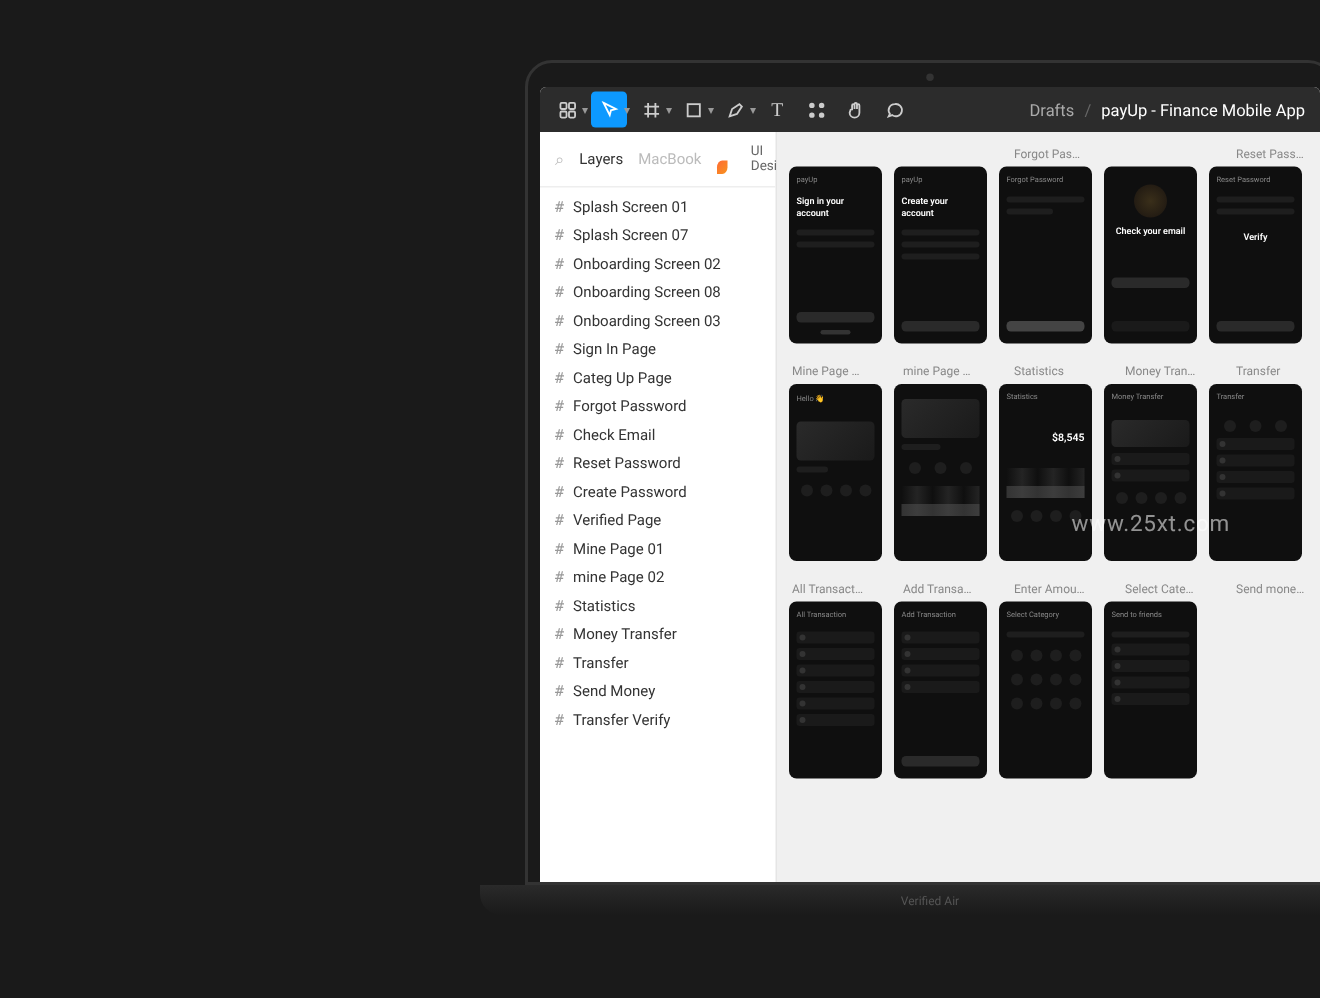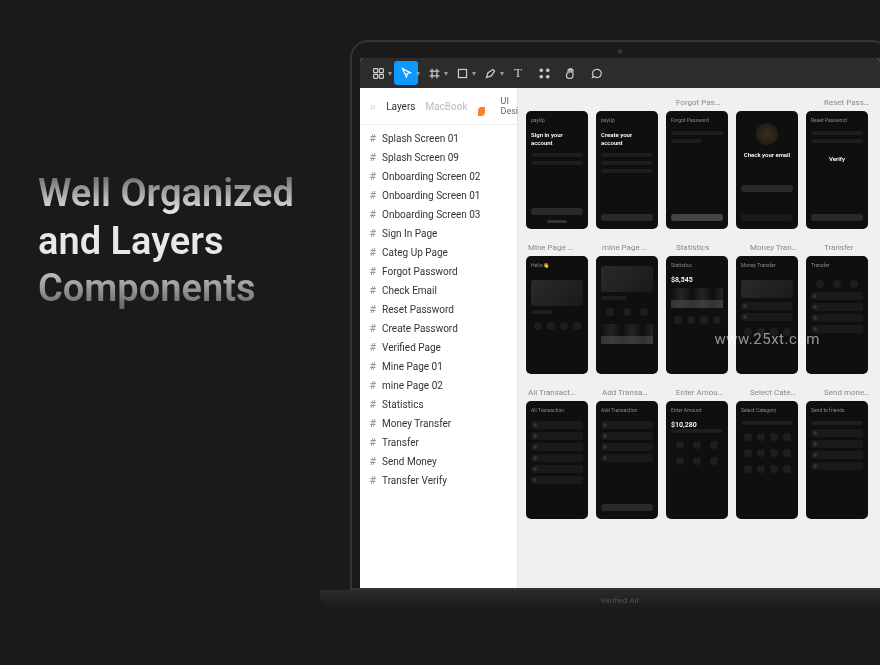--- a/index.html
+++ b/index.html
@@ -43,30 +43,29 @@
 .frame .btn.light{background:#444}
 .frame .pill{width:20px;height:3px;background:#333;border-radius:2px;margin:3px auto 0}
 .frame .circle{width:22px;height:22px;background:radial-gradient(circle,#3a2f1a,#1a1410);border-radius:50%;margin:6px auto}
 .frame .card{height:26px;background:linear-gradient(135deg,#2a2a2a,#1a1a1a);border-radius:3px;margin:4px 0}
 .frame .chart{height:20px;background:linear-gradient(180deg,transparent 60%,#333 60%);margin:4px 0;position:relative}
 .frame .chart::before{content:"";position:absolute;inset:0;background:linear-gradient(90deg,transparent 0%,#555 20%,transparent 40%,#555 60%,transparent 80%,#555 100%);opacity:.3}
 .frame .dotrow{display:flex;justify-content:space-around;margin:4px 0}
 .frame .dot{width:8px;height:8px;background:#1e1e1e;border-radius:50%}
 .frame .listitem{height:8px;background:#1a1a1a;border-radius:2px;margin-bottom:3px;display:flex;align-items:center;padding:0 2px;gap:2px}
 .frame .listitem::before{content:"";width:4px;height:4px;background:#333;border-radius:50%}
-.frame .amt{font-size:7px;color:#fff;text-align:left;margin:0 0;font-weight:600}
-.watermark{position:absolute;right:60px;top:330px;color:rgba(255,255,255,.55);font-size:15px;z-index:10;pointer-events:none;letter-spacing:.5px}
+.frame .amt{font-size:7px;color:#fff;text-align:right;margin:12px 0;font-weight:600}
+.watermark{position:absolute;right:60px;top:340px;color:rgba(255,255,255,.55);font-size:15px;z-index:10;pointer-events:none;letter-spacing:.5px}
 .base{height:20px;background:linear-gradient(180deg,#2a2a2a,#1a1a1a);border-radius:0 0 14px 14px;margin:0 -30px;position:relative;display:flex;align-items:center;justify-content:center}
 .base-txt{font-size:8px;color:#555}
 </style>
 </head>
 <body>
 
 <div class="promo-text">
-  <div class="headline">Well Organized and Layers Components</div>
 </div>
 
 <div class="watermark">www.25xt.com</div>
 
 <div class="laptop">
   <div class="bezel">
     <div class="camera"></div>
     <div class="screen">
 
       <div class="toolbar">
@@ -115,20 +114,25 @@
         <div class="tb">
             <svg viewBox="0 0 16 16">
               <path d="M5 8V4a1 1 0 012 0v3M7 7V3a1 1 0 012 0v4M9 7V4a1 1 0 012 0v4M11 8v2a4 4 0 01-8 0l1-3"></path>
             </svg>
           </div>
         <div class="tb">
             <svg viewBox="0 0 16 16">
               <path d="M8 3a5 5 0 00-4 8l-1 2 3-1a5 5 0 102-9z"></path>
             </svg>
           </div>
+        <div class="breadcrumb">
+          <span>Drafts</span>
+          <span class="sep">/</span>
+          <span class="file">payUp - Finance Mobile App</span>
+        </div>
       </div>
 
       <div class="main">
         <div class="sidebar">
           <div class="tabs">
             <span class="search-i">⌕</span>
             <span class="tab">Layers</span>
             <span class="tab dim">MacBook</span>
             <span class="page-sel">
                 <span class="feather"></span>
@@ -136,29 +140,29 @@
                 <span style="font-size:7px">⌄</span>
               </span>
           </div>
           <div class="layers" id="layers-list">
               <div class="layer">
                 <span class="frame-i">#</span>
                 <span>Splash Screen 01</span>
               </div>
               <div class="layer">
                 <span class="frame-i">#</span>
-                <span>Splash Screen 09</span>
+                <span>Splash Screen 07</span>
               </div>
               <div class="layer">
                 <span class="frame-i">#</span>
                 <span>Onboarding Screen 02</span>
               </div>
               <div class="layer">
                 <span class="frame-i">#</span>
-                <span>Onboarding Screen 01</span>
+                <span>Onboarding Screen 08</span>
               </div>
               <div class="layer">
                 <span class="frame-i">#</span>
                 <span>Onboarding Screen 03</span>
               </div>
               <div class="layer">
                 <span class="frame-i">#</span>
                 <span>Sign In Page</span>
               </div>
               <div class="layer">
@@ -351,35 +355,20 @@
                 </div>
                 <div class="frame">
                   <div class="brand">Add Transaction</div>
                   <div class="listitem"></div>
                   <div class="listitem"></div>
                   <div class="listitem"></div>
                   <div class="listitem"></div>
                   <div class="btn"></div>
                 </div>
                 <div class="frame">
-                  <div class="brand">Enter Amount</div>
-                  <div class="amt">$10,280</div>
-                  <div class="line"></div>
-                  <div class="dotrow">
-                    <div class="dot"></div>
-                    <div class="dot"></div>
-                    <div class="dot"></div>
-                  </div>
-                  <div class="dotrow">
-                    <div class="dot"></div>
-                    <div class="dot"></div>
-                    <div class="dot"></div>
-                  </div>
-                </div>
-                <div class="frame">
                   <div class="brand">Select Category</div>
                   <div class="line"></div>
                   <div class="dotrow">
                     <div class="dot"></div>
                     <div class="dot"></div>
                     <div class="dot"></div>
                     <div class="dot"></div>
                   </div>
                   <div class="dotrow">
                     <div class="dot"></div>

